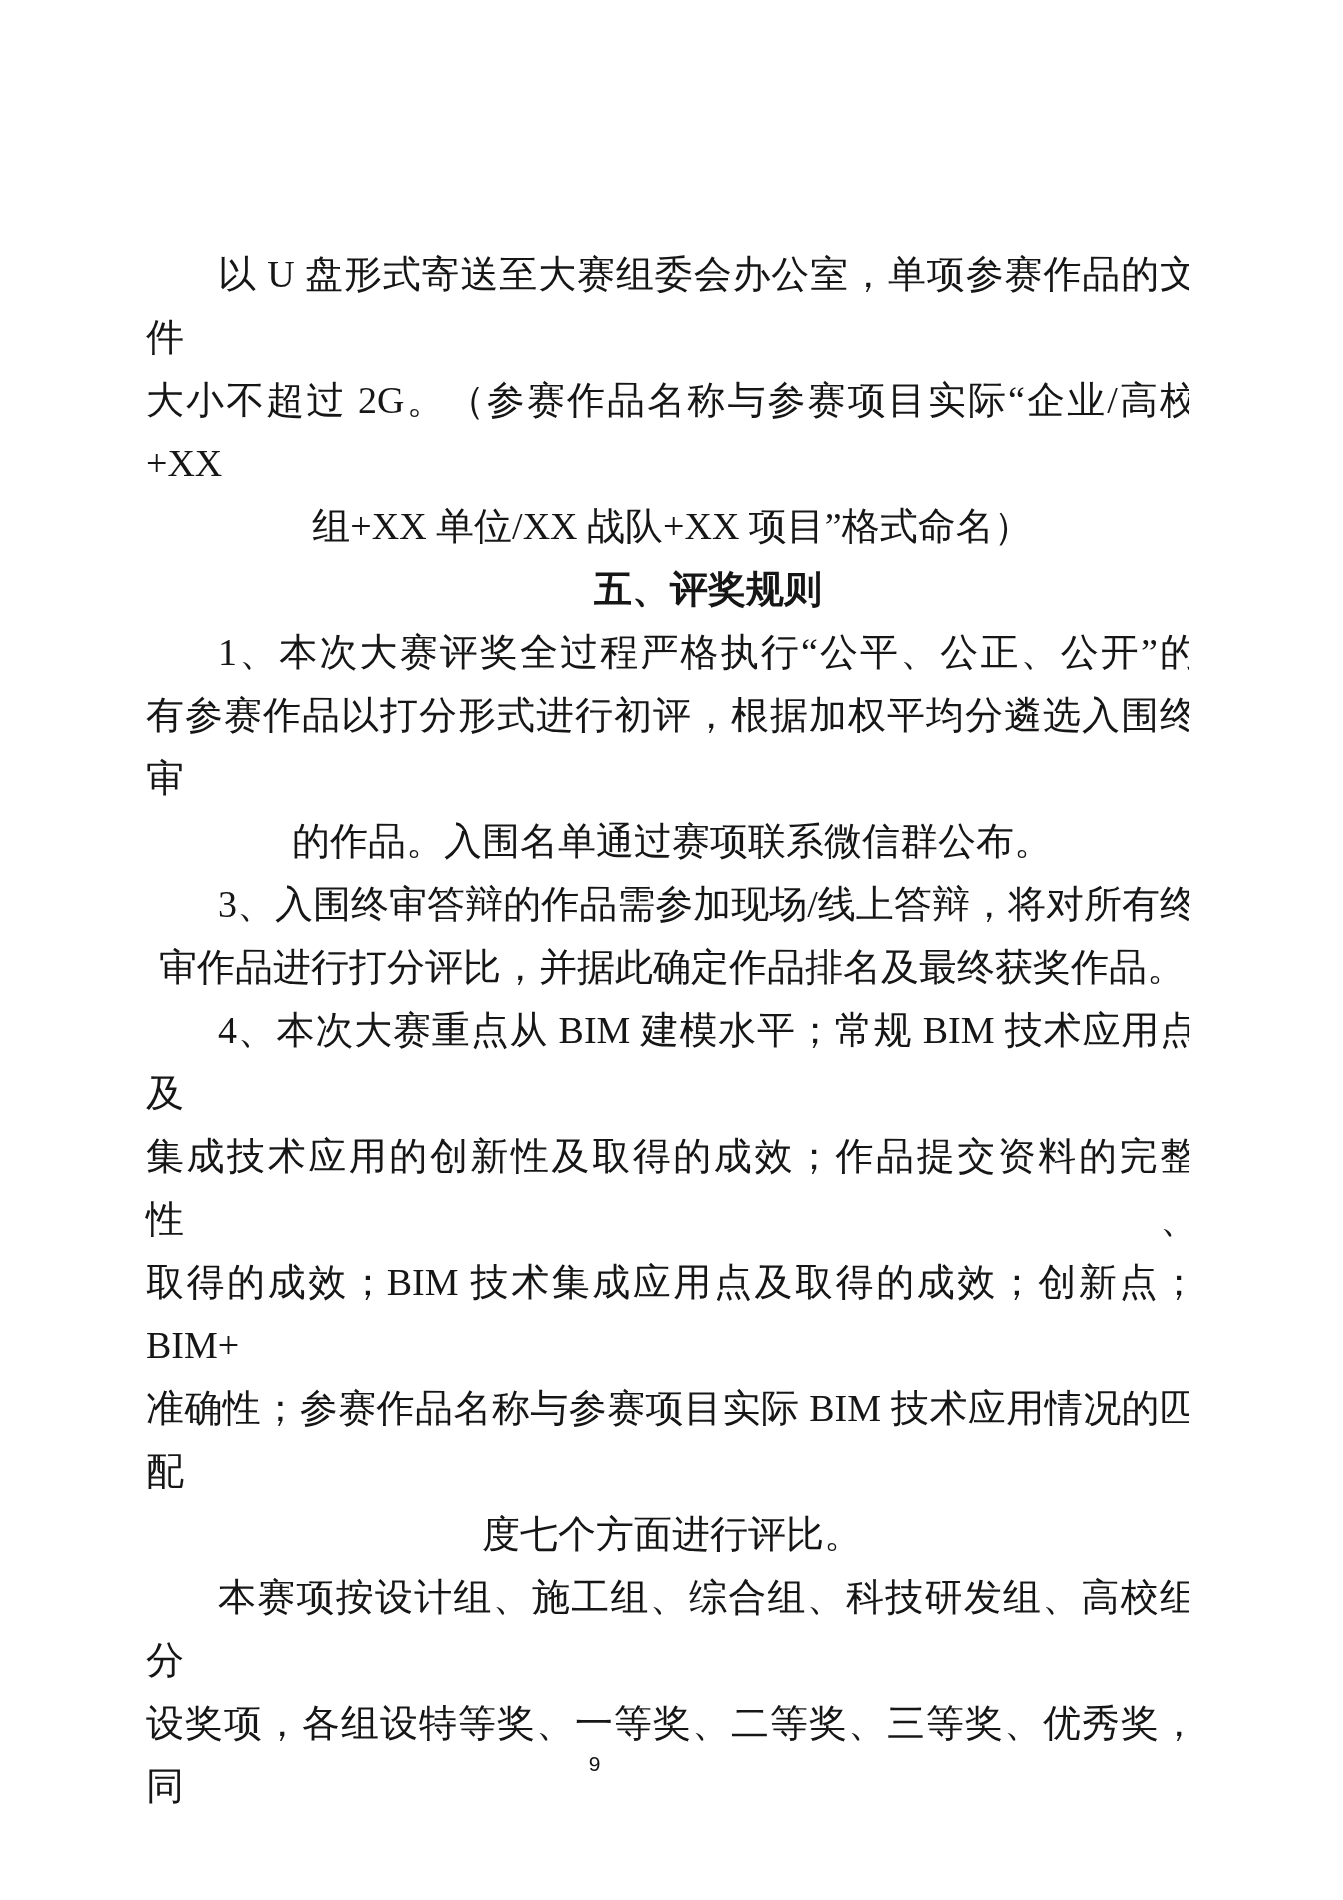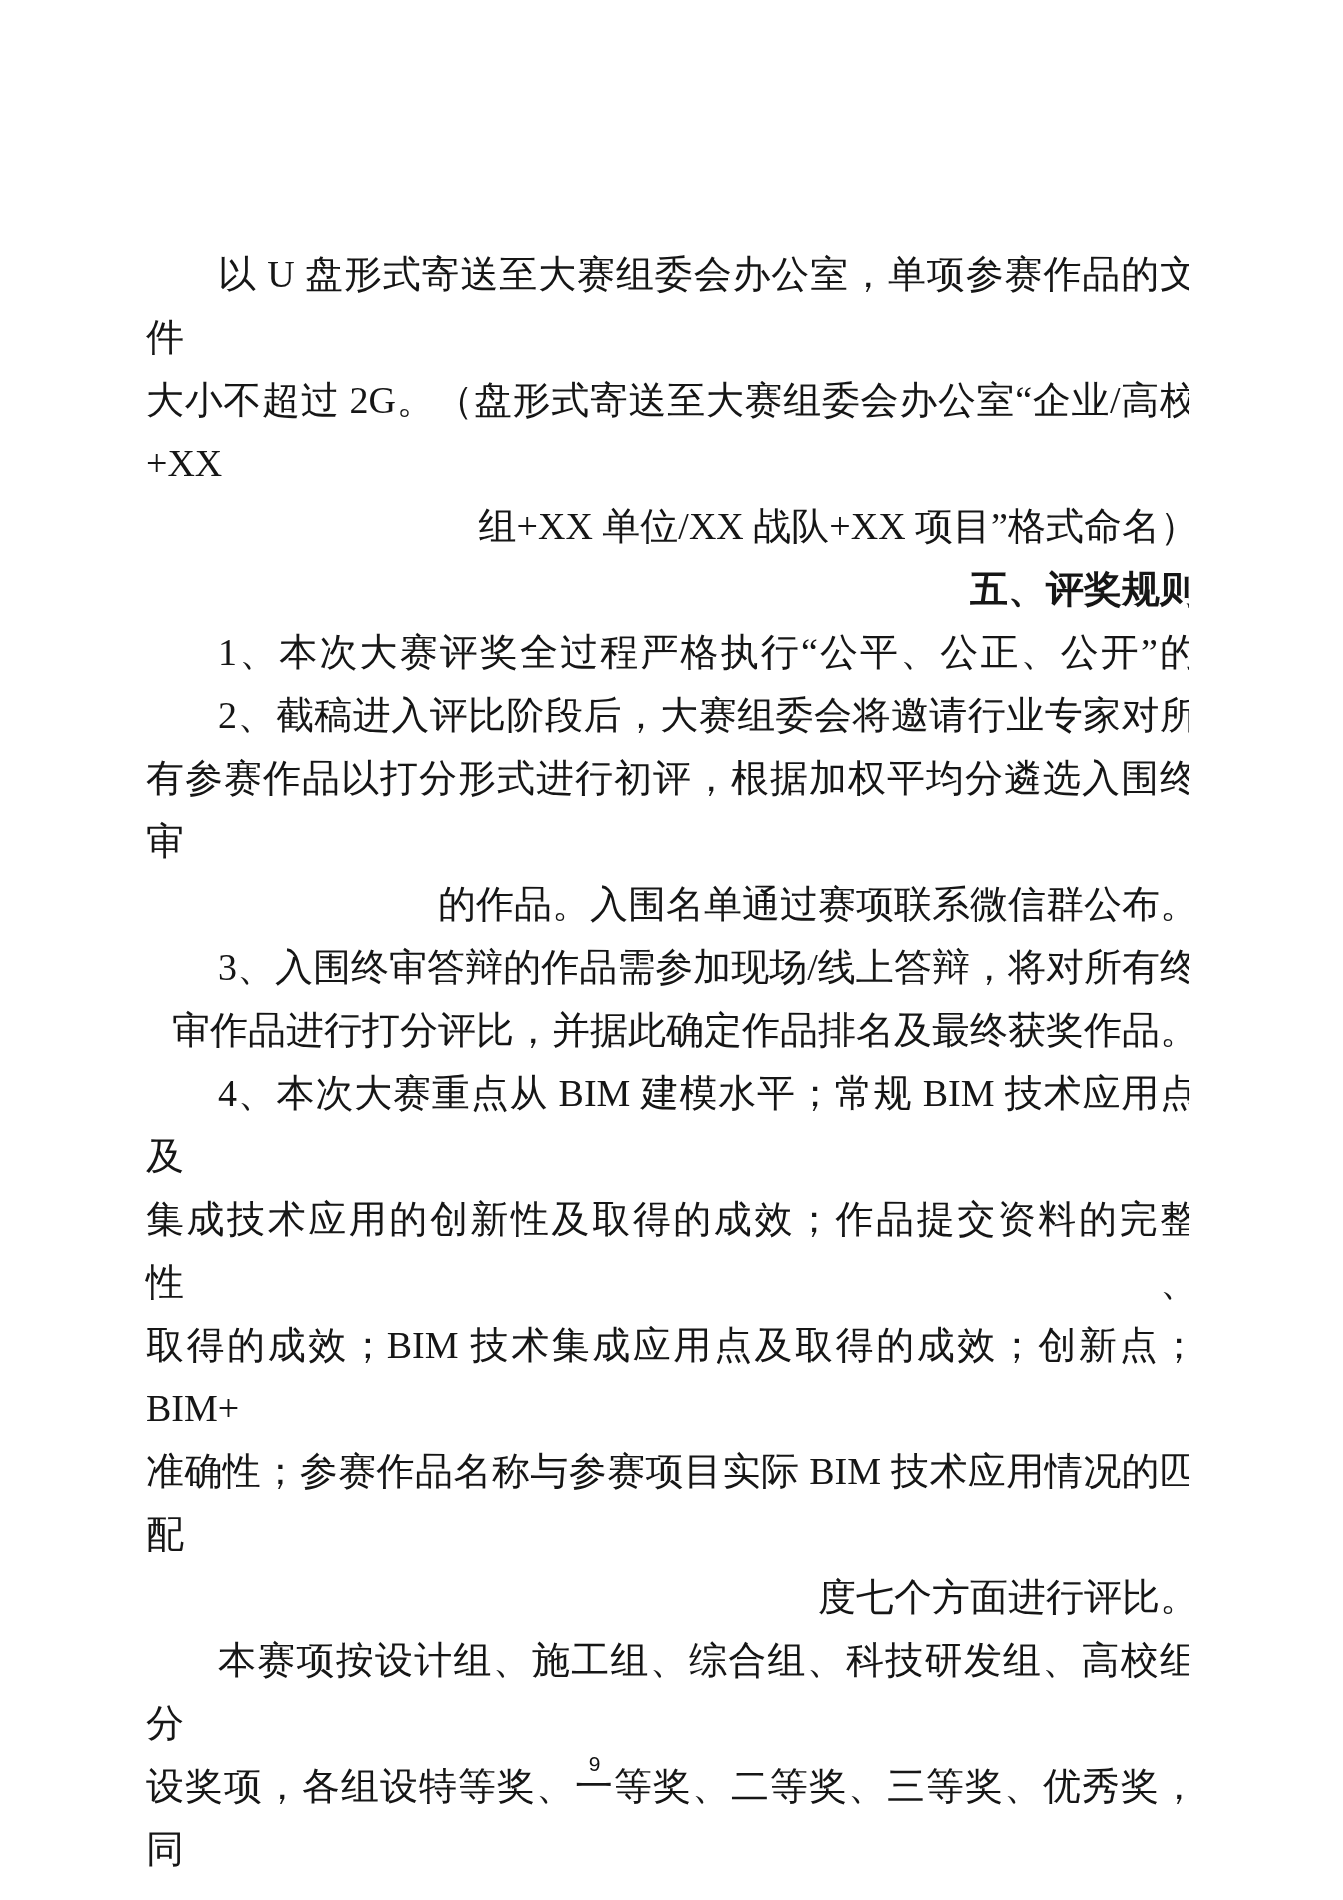--- a/index.html
+++ b/index.html
@@ -19,21 +19,21 @@
   .content {
     position: absolute;
     left: 146px;
     top: 243px;
     width: 1052px;
     font-size: 38px;
     line-height: 63px;
   }
   .line {
     white-space: nowrap;
-    text-align: right;
+    text-align: center;
   }
   .justify {
     white-space: normal;
     text-align: justify;
     text-align-last: justify;
   }
   .indent {
     padding-left: 72px;
   }
   .indent.justify {
@@ -53,25 +53,24 @@
     font-size: 21px;
     color: #111111;
   }
 </style>
 </head>
 <body>
 
 <div class="page">
   <div class="content">
     <div class="line indent justify">以 U 盘形式寄送至大赛组委会办公室，单项参赛作品的文件</div>
-    <div class="line justify">大小不超过 2G。（盘形式寄送至大赛组委会办公室“企业/高校+XX</div>
+    <div class="line justify">大小不超过 2G。（参赛作品名称与参赛项目实际“企业/高校+XX</div>
     <div class="line">组+XX 单位/XX 战队+XX 项目”格式命名）</div>
     <div class="line indent heading">五、评奖规则</div>
     <div class="line indent justify">1、本次大赛评奖全过程严格执行“公平、公正、公开”的</div>
-    <div class="line indent justify">2、截稿进入评比阶段后，大赛组委会将邀请行业专家对所</div>
     <div class="line justify">有参赛作品以打分形式进行初评，根据加权平均分遴选入围终审</div>
     <div class="line">的作品。入围名单通过赛项联系微信群公布。</div>
     <div class="line indent justify">3、入围终审答辩的作品需参加现场/线上答辩，将对所有终</div>
     <div class="line">审作品进行打分评比，并据此确定作品排名及最终获奖作品。</div>
     <div class="line indent justify">4、本次大赛重点从 BIM 建模水平；常规 BIM 技术应用点及</div>
     <div class="line justify">集成技术应用的创新性及取得的成效；作品提交资料的完整性、</div>
     <div class="line justify">取得的成效；BIM 技术集成应用点及取得的成效；创新点；BIM+</div>
     <div class="line justify">准确性；参赛作品名称与参赛项目实际 BIM 技术应用情况的匹配</div>
     <div class="line">度七个方面进行评比。</div>
     <div class="line indent justify">本赛项按设计组、施工组、综合组、科技研发组、高校组分</div>

